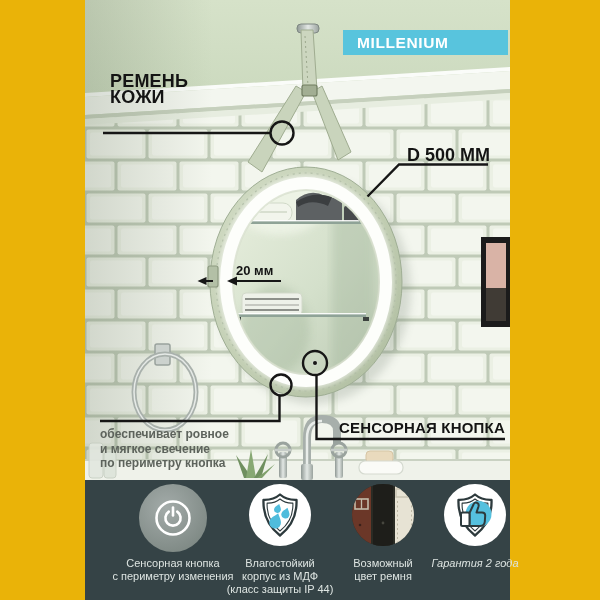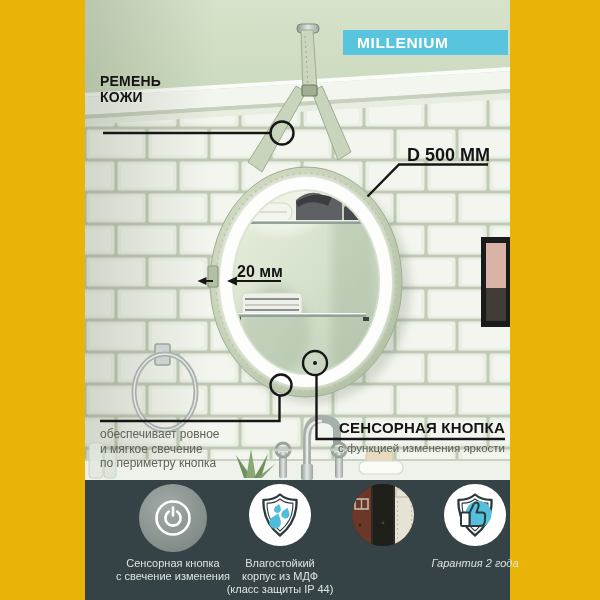--- a/index.html
+++ b/index.html
@@ -6,29 +6,29 @@
   .stage{position:relative;width:600px;height:600px;background:#eab308;overflow:hidden;
          font-family:"Liberation Sans",sans-serif;}
   .photo-svg{position:absolute;left:85px;top:0;width:425px;height:600px;}
   .overlay-svg{position:absolute;left:0;top:0;width:600px;height:600px;pointer-events:none;}
 
   .banner{position:absolute;left:343px;top:30px;width:165px;height:25px;background:#58c4dd;
           color:#ffffff;font-weight:bold;font-size:15.5px;line-height:25px;padding-left:14px;
           box-sizing:border-box;letter-spacing:.6px;}
 
   .callout-title{position:absolute;color:#141414;font-weight:bold;}
-  .strap-label{left:100px;top:74px;font-size:14px;line-height:15.5px;letter-spacing:.2px;}
+  .strap-label{left:110px;top:74px;font-size:18px;line-height:15.5px;letter-spacing:.2px;}
   .strap-label span{display:block;}
   .d500-label{left:370px;top:145px;width:120px;font-size:18px;text-align:right;}
-  .rim-label{left:236px;top:263px;width:48px;font-size:16px;text-align:center;}
+  .rim-label{left:236px;top:263px;width:48px;font-size:13px;}
   .led-title{left:100px;top:396px;font-size:15px;letter-spacing:.2px;}
   .sensor-title{right:95px;top:419px;font-size:15px;text-align:right;letter-spacing:.2px;}
 
   .callout-sub{position:absolute;color:#5d635c;font-size:12px;line-height:14.5px;}
-  .led-sub{left:100px;top:427px;}
+  .led-sub{left:100px;top:427px;font-weight:bold;}
   .led-sub span{display:block;}
   .sensor-sub{right:95px;top:441px;font-size:11.5px;text-align:right;color:#575d57;}
 
   .feature-band{position:absolute;left:85px;top:480px;width:425px;height:120px;background:#354346;}
   .feature{position:absolute;top:0;width:124px;display:flex;flex-direction:column;align-items:center;}
   .f0{left:26px;} .f1{left:133px;} .f2{left:236px;} .f3{left:328px;font-style:italic;}
   .feature .icon-slot{height:74px;display:flex;align-items:flex-start;justify-content:center;padding-top:3px;}
   .feature .caption{color:#dde4e1;font-size:11px;line-height:13px;text-align:center;white-space:nowrap;}
   .feature .caption span{display:block;}
 </style>
@@ -229,42 +229,41 @@
 
   <div class="callout-title rim-label">20 мм</div>
 
   <div class="callout-sub led-sub">
     <span>обеспечивает ровное</span>
     <span>и мягкое свечение</span>
     <span>по периметру кнопка</span>
   </div>
 
   <div class="callout-title sensor-title">СЕНСОРНАЯ КНОПКА</div>
-  <div class="callout-sub sensor-sub">с функцией изменения яркости</div>
 
   <div class="feature-band">
 
     <div class="feature f0">
       <div class="icon-slot">
         <svg width="70" height="70" viewBox="-35 -35 70 70">
           <defs>
             <radialGradient id="icongray" cx=".4" cy=".35" r=".8">
               <stop offset="0" stop-color="#a3aba9"></stop>
                 <stop offset="1" stop-color="#79847f"></stop>
             </radialGradient>
           </defs>
           <circle r="34" fill="url(#icongray)"></circle>
           <circle r="16.5" fill="none" stroke="#ffffff" stroke-width="2.6"></circle>
           <path d="M -4.2,-6.3 A 7.6,7.6 0 1 0 4.2,-6.3" stroke="#ffffff" stroke-width="2.6" fill="none" stroke-linecap="round"></path>
           <line x1="0" y1="-10.5" x2="0" y2="-2.5" stroke="#ffffff" stroke-width="2.6" stroke-linecap="round"></line>
         </svg>
       </div>
       <div class="caption">
         <span>Сенсорная кнопка</span>
-        <span>с свечение изменения</span>
+        <span>с периметру изменения</span>
       </div>
     </div>
 
     <div class="feature f1">
       <div class="icon-slot">
         <svg width="64" height="64" viewBox="-32 -32 64 64">
           <circle r="31" fill="#ffffff"></circle>
           <path d="M0,-20.5 C4,-17 10.5,-15 16.5,-15.2 C17,-3 14,9.5 0,20.5 C-14,9.5 -17,-3 -16.5,-15.2 C-10.5,-15 -4,-17 0,-20.5 Z" fill="#ffffff" stroke="#2d3a3d" stroke-width="2.3" stroke-linejoin="round"></path>
           <path d="M0,-20.5 C4,-17 10.5,-15 16.5,-15.2 C17,-3 14,9.5 0,20.5 C-14,9.5 -17,-3 -16.5,-15.2 C-10.5,-15 -4,-17 0,-20.5 Z" fill="none" stroke="#2d3a3d" stroke-width="1.4" stroke-linejoin="round" transform="scale(0.78)"></path>
           <g fill="#4fbcdc">
@@ -297,20 +296,25 @@
             <rect x="-28" y="-16" width="13" height="10" fill="none" stroke="#c4bcab" stroke-width="1.6"></rect>
             <line x1="-21.5" y1="-16" x2="-21.5" y2="-6" stroke="#c4bcab" stroke-width="1.3"></line>
             <circle cx="-23" cy="10" r="1.3" fill="#3a201a"></circle>
             <circle cx="0" cy="8" r="1.4" fill="#46463e"></circle>
             <rect x="13" y="-26" width="17" height="8" fill="none" stroke="#c9c4b2" stroke-width="1.5"></rect>
             <line x1="14.5" y1="-14" x2="14.5" y2="30" stroke="#bdb8a5" stroke-width="1" stroke-dasharray="2 2.5"></line>
             <line x1="28.5" y1="-14" x2="28.5" y2="30" stroke="#bdb8a5" stroke-width="1" stroke-dasharray="2 2.5"></line>
           </g>
         </svg>
       </div>
+      <div class="caption">
+        <span>Возможный</span>
+        <span>цвет ремня</span>
+        <span></span>
+      </div>
     </div>
 
     <div class="feature f3">
       <div class="icon-slot">
         <svg width="64" height="64" viewBox="-32 -32 64 64">
           <circle r="31" fill="#ffffff"></circle>
           <path d="M0,-20.5 C4,-17 10.5,-15 16.5,-15.2 C17,-3 14,9.5 0,20.5 C-14,9.5 -17,-3 -16.5,-15.2 C-10.5,-15 -4,-17 0,-20.5 Z" fill="#ffffff" stroke="#2d3a3d" stroke-width="2.3" stroke-linejoin="round"></path>
           <path d="M0,-20.5 C4,-17 10.5,-15 16.5,-15.2 C17,-3 14,9.5 0,20.5 C-14,9.5 -17,-3 -16.5,-15.2 C-10.5,-15 -4,-17 0,-20.5 Z" fill="none" stroke="#2d3a3d" stroke-width="1.4" stroke-linejoin="round" transform="scale(0.78)"></path>
           <circle cx="3.5" cy="-1" r="13" fill="#55c0de"></circle>
           <path d="M -5.5,11 L 5,11 Q 9.5,11 9.8,6.5 L 10.2,0.5 Q 10.2,-2.5 7,-2.5 L 1.5,-2.5 L 3.5,-8.5 Q 4.3,-11.5 1.8,-12.3 Q -0.5,-13 -1.5,-10.5 L -5.5,-2 Z" fill="none" stroke="#2d3a3d" stroke-width="2" stroke-linejoin="round"></path>

